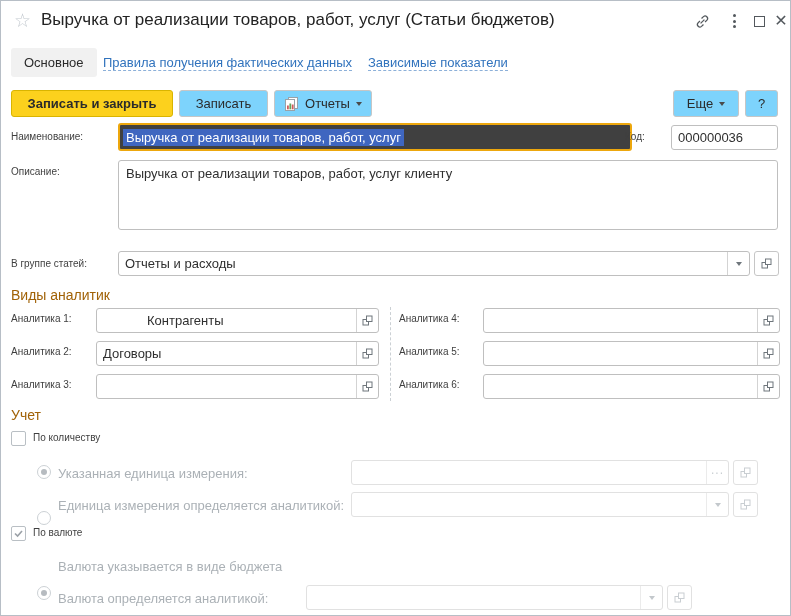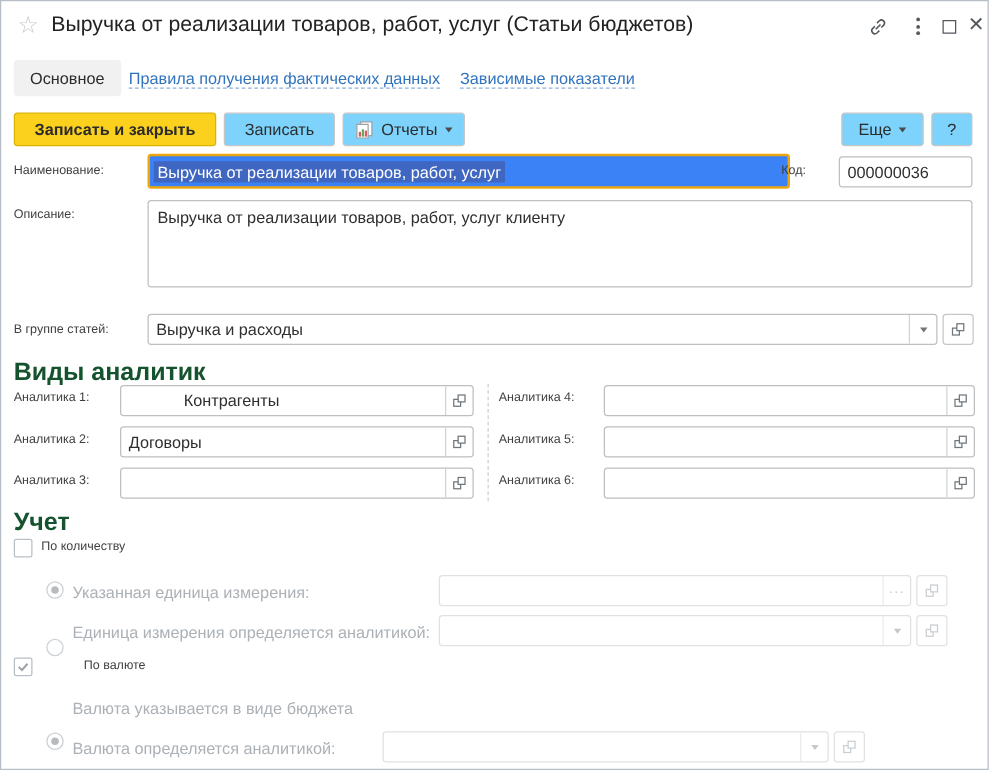--- a/index.html
+++ b/index.html
@@ -2,21 +2,21 @@
 <html><head>
 <meta charset="utf-8">
 <style>
   * { box-sizing: border-box; margin: 0; padding: 0; }
   body { font-family: "Liberation Sans", sans-serif; background: #ffffff; }
   .window { position: relative; width: 791px; height: 616px; background: #fff;
             border: 1px solid #b7bec6; overflow: hidden; font-size: 13px; color: #3a3a3a; }
   .abs { position: absolute; }
   .lbl { color: #3f3f3f; white-space: nowrap; font-size: 10px; }
   .lbl-dis { color: #abb1b6; white-space: nowrap; font-size: 13px; }
-  .green-h { color: #14532d; font-size: 20px; font-weight: bold; }
+  .green-h { color: #a16207; font-size: 14px; }
   .title { font-size: 17px; color: #232323; white-space: nowrap; }
   .star { font-size: 19px; color: #c3c9cf; line-height: 1; }
   .winctl { display: flex; align-items: center; justify-content: center; width: 22px; height: 22px; cursor: pointer; }
   .btn { display: inline-flex; align-items: center; justify-content: center; gap: 6px; height: 27px;
          background: #7dd3fc; border: 1px solid #c6c6c6; border-radius: 3px; font-size: 13px; color: #2b2b2b; cursor: pointer; }
   .btn-primary { background: #fcd11d; border-color: #d9b400; font-weight: bold; }
   .caret { width: 0; height: 0; border-left: 3.5px solid transparent; border-right: 3.5px solid transparent;
            border-top: 4px solid #4a4a4a; display: inline-block; }
   .caret.light { border-top-color: #c3c8cc; }
   .tab-active { background: #f1f1f1; border-radius: 3px; padding: 7px 13px; color: #2b2b2b; cursor: pointer; }
@@ -28,21 +28,21 @@
   .fld.dis .seg { border-left-color: #ebebeb; }
   .fld.dis .txt { color: #b7bcc0; }
   .openbtn { display: flex; align-items: center; justify-content: center; width: 25px; height: 25px;
              background: #fff; border: 1px solid #c6c6c6; border-radius: 3px; color: #6f767c; cursor: pointer; }
   .openbtn.dis { border-color: #e1e1e1; color: #c9ced2; }
   .ellipsis { font-size: 12px; letter-spacing: 1px; color: inherit; padding-bottom: 5px; }
   .checkbox { width: 15px; height: 15px; border: 1px solid #b9bfc4; border-radius: 2px; background: #fff;
               display: flex; align-items: center; justify-content: center; cursor: pointer; }
   .radio { width: 14px; height: 14px; border: 1px solid #ccd1d5; border-radius: 50%; background: #fff; position: relative; cursor: pointer; }
   .radio.sel::after { content: ""; position: absolute; inset: 3px; border-radius: 50%; background: #b6bbc0; }
-  .name-input { display: flex; align-items: center; background: #3b82f6; border: 2px solid #eda70d; border-radius: 3px; padding: 0 3px; }
+  .name-input { display: flex; align-items: center; background: #404040; border: 2px solid #eda70d; border-radius: 3px; padding: 0 3px; }
   .sel-text { background: #3f66c0; color: #fff; padding: 1px 3px; white-space: nowrap; }
   .plain-input { display: flex; align-items: center; background: #fff; border: 1px solid #bfbfbf; border-radius: 3px; padding: 0 6px; color: #2f2f2f; }
   .memo { background: #fff; border: 1px solid #bfbfbf; border-radius: 3px; padding: 4px 7px; color: #2f2f2f; line-height: 1.35; }
   .vdash { border-left: 1px dashed #cbd0d4; width: 0; }
   .dots { display: flex; flex-direction: column; gap: 2.5px; }
   .dots i { width: 3px; height: 3px; border-radius: 50%; background: #53585d; }
   .maxbox { width: 11px; height: 11px; border: 1.5px solid #53585d; }
   .xmark { font-size: 16px; color: #53585d; line-height: 1; }
 </style>
 </head>
@@ -110,21 +110,21 @@
     <span class="sel-text">Выручка от реализации товаров, работ, услуг</span>
   </div>
   <div class="abs lbl" style="left:624px; top:130px;">Код:</div>
   <div class="abs plain-input" style="left:670px; top:124px; width:107px; height:25px;">000000036</div>
 
   <div class="abs lbl" style="left:10px; top:165px;">Описание:</div>
   <div class="abs memo" style="left:117px; top:159px; width:660px; height:70px;">Выручка от реализации товаров, работ, услуг клиенту</div>
 
   <div class="abs lbl" style="left:10px; top:257px;">В группе статей:</div>
   <div class="abs fld" style="left:117px; top:250px; width:632px; height:25px;">
-    <span class="txt">Выручка и расходы</span>
+    <span class="txt">Отчеты и расходы</span>
     <span class="seg">
         <span class="caret" style="border-top-color:#6f767c;"></span>
       </span>
   </div>
   <div class="abs openbtn" style="left:753px; top:250px;">
     <svg width="13" height="13" viewBox="0 0 13 13">
       <rect x="2" y="5.5" width="5.5" height="5.5" fill="none" stroke="currentColor"></rect>
       <rect x="5.5" y="2" width="5.5" height="5.5" fill="#fff" stroke="currentColor"></rect>
     </svg>
   </div>
@@ -228,21 +228,21 @@
         <rect x="2" y="5.5" width="5.5" height="5.5" fill="none" stroke="currentColor"></rect>
         <rect x="5.5" y="2" width="5.5" height="5.5" fill="#fff" stroke="currentColor"></rect>
       </svg>
   </div>
 
   <div class="abs checkbox" style="left:10px; top:525px;">
     <svg width="11" height="11" viewBox="0 0 11 11">
       <path d="M2 5.5l2.6 2.6L9 3" fill="none" stroke="#9ba1a7" stroke-width="1.6"></path>
     </svg>
   </div>
-  <div class="abs lbl" style="left:32px; top:526px;margin-left:34px;">По валюте</div>
+  <div class="abs lbl" style="left:32px; top:526px;">По валюте</div>
 
   <div class="abs radio sel" style="left:36px; top:557px;"></div>
   <div class="abs lbl-dis" style="left:57px; top:558px;">Валюта указывается в виде бюджета</div>
 
   <div class="abs lbl-dis" style="left:57px; top:590px;">Валюта определяется аналитикой:</div>
   <div class="abs fld dis" style="left:305px; top:584px; width:357px; height:25px;">
     <span class="txt"></span>
     <span class="seg">
         <span class="caret light"></span>
       </span>

